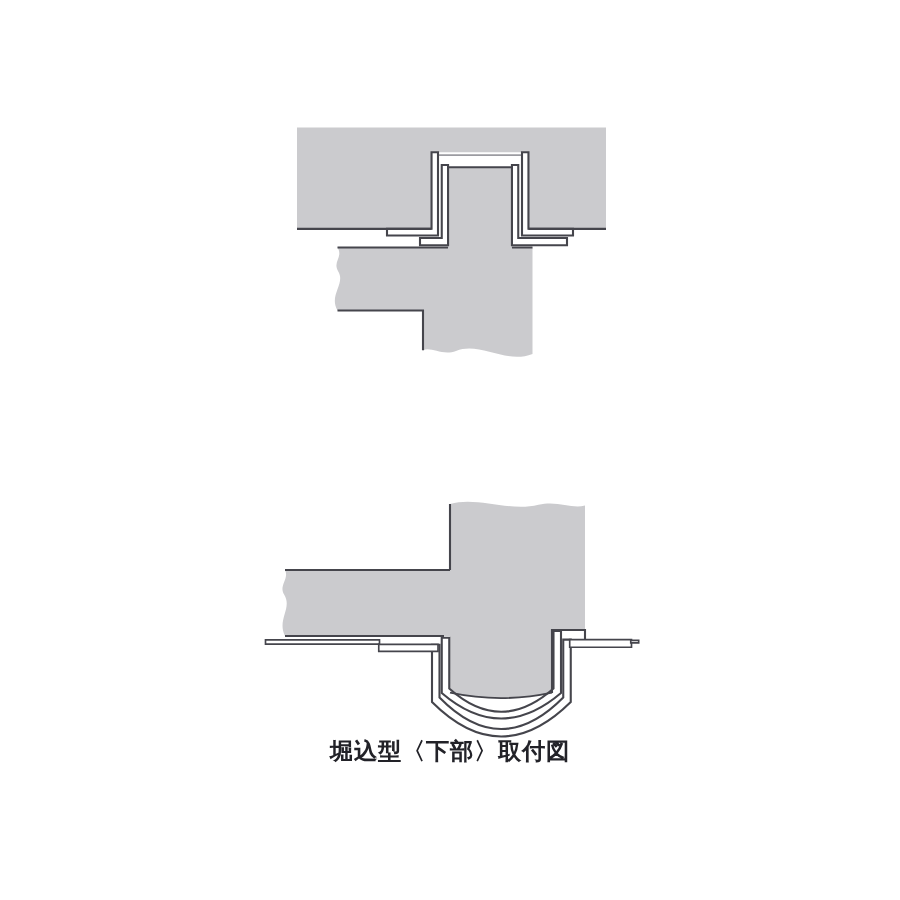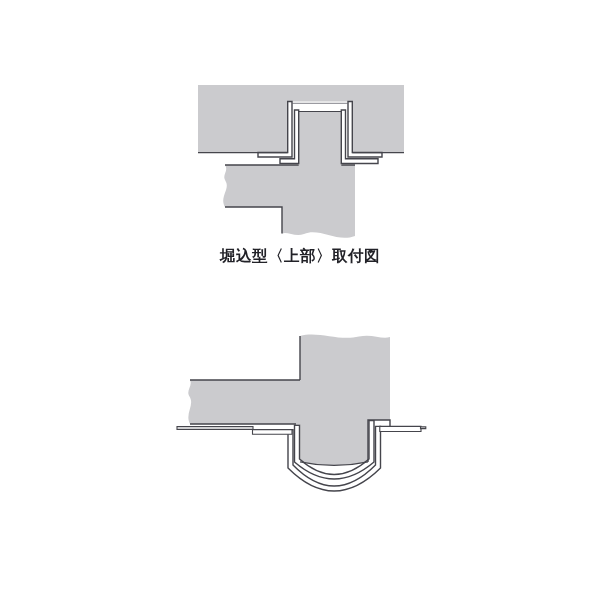--- a/index.html
+++ b/index.html
@@ -74,14 +74,14 @@
       <path class="profile" d="M294.5,425.2 V462 Q334,496 374,462 V420.6 H369 V459 Q334,490 299.5,459 V425.2 Z"></path>
       <path class="profile-thin" d="M252.5,429.6 H292 V434.2 H252.5 Z"></path>
       <path class="profile-thin" d="M379.8,426.4 H421 V431.5 H379.8 Z"></path>
       <path class="profile-thin" d="M420.5,426.9 H425.8 V428.6 H420.5 Z"></path>
 
       <path class="dark-lines" d="M300,336 V380 M190,380 H300 M190,424 H296 M368,462 V420 H390 V426.3"></path>
       <path class="dark-lines-thin" d="M368,461.8 Q334,469 300,461.8"></path>
     </g>
   </svg>
 
-  <div class="caption caption-upper">堀込型〈上部〉取付図</div>
+  <div class="caption caption-lower">堀込型〈下部〉取付図</div>
 </div>
 
 </body></html>

